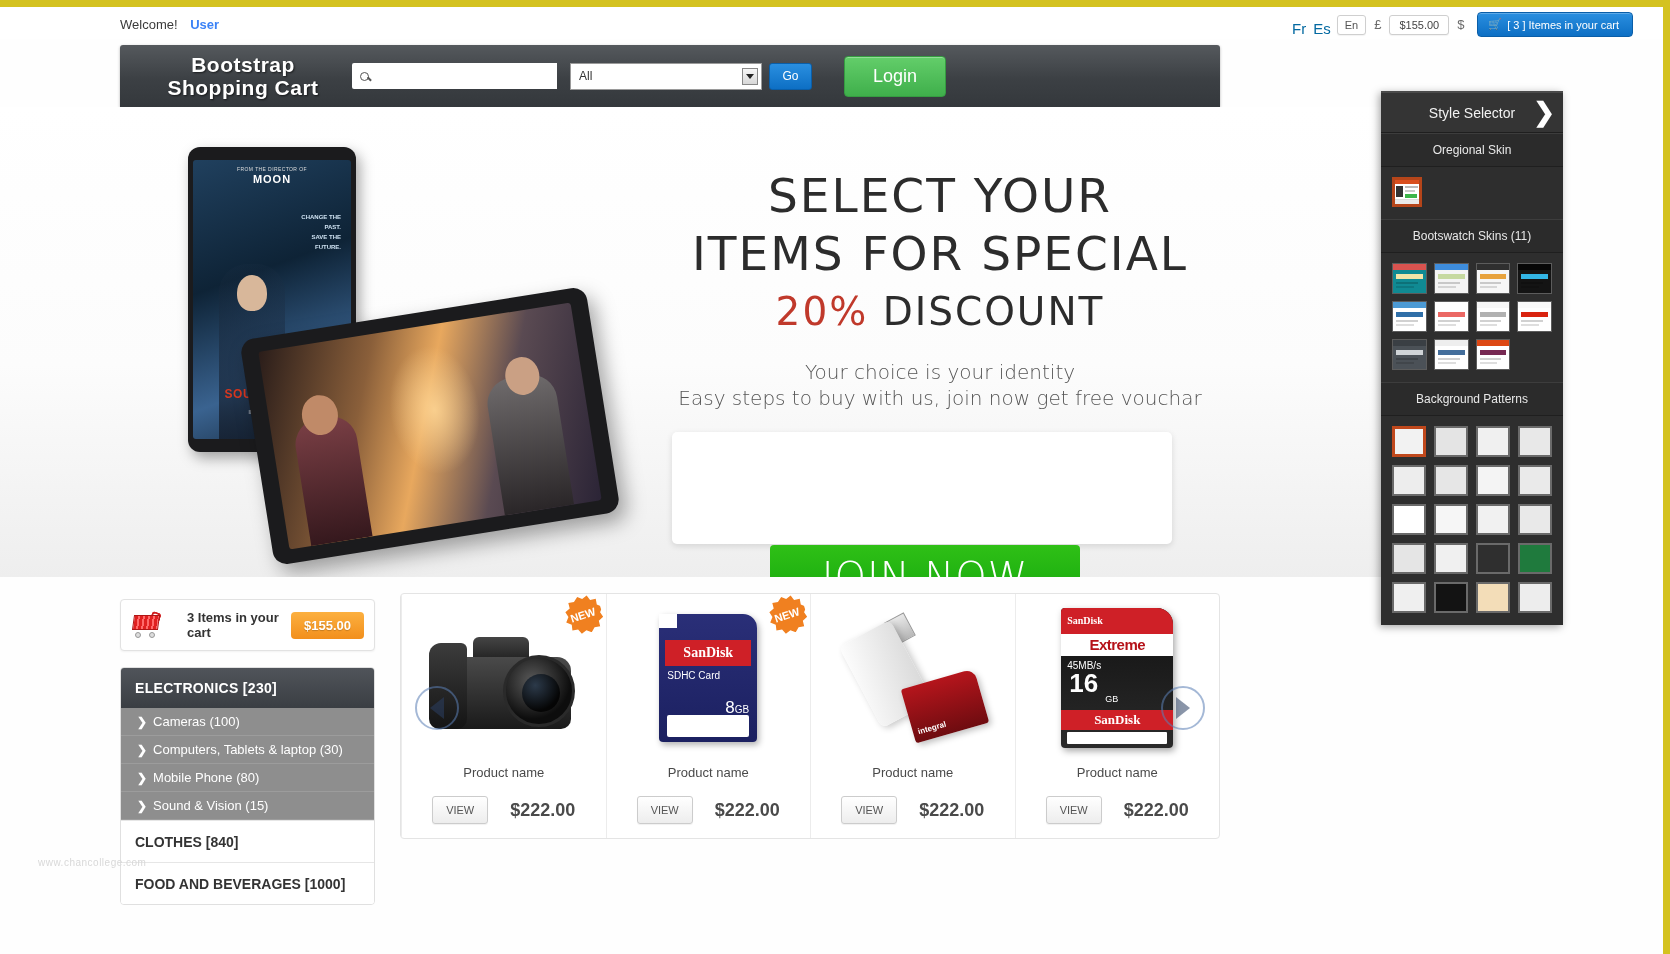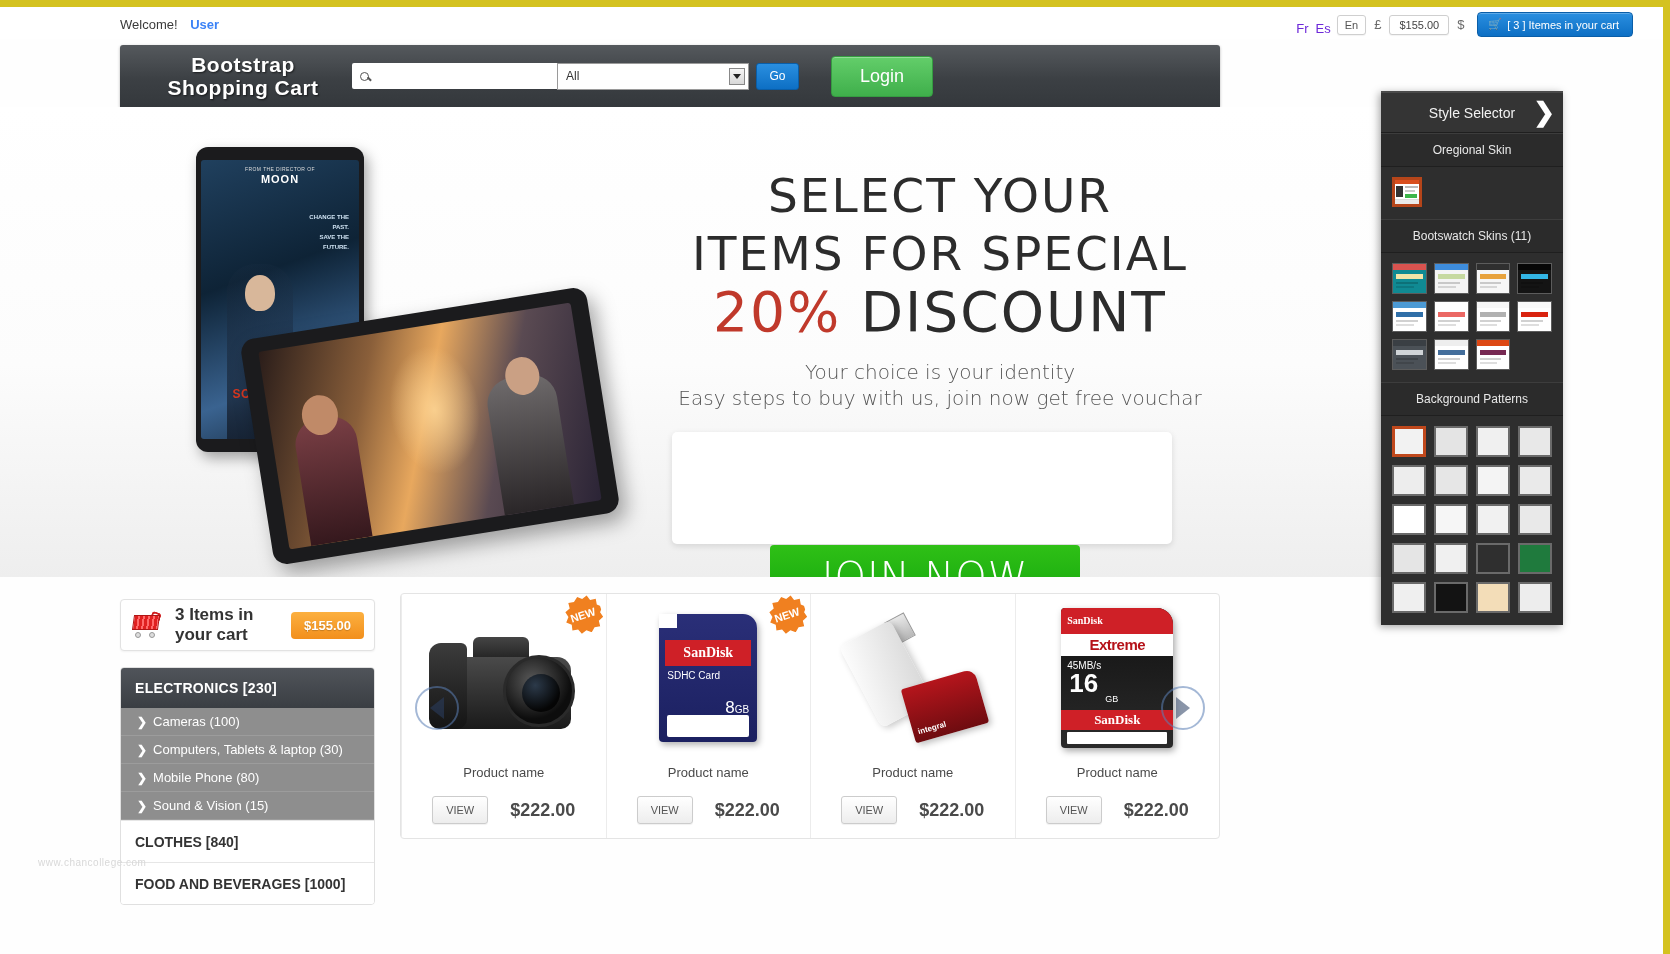--- a/index.html
+++ b/index.html
@@ -26,21 +26,21 @@
     position: absolute; left: 120px; top: 10px;
     font-size: 13px; color: #3a3a3a;
   }
   .welcome b { font-weight: bold; color: #3b82f6; margin-left: 9px; }
 
   .top-right {
     position: absolute; right: 30px; top: 5px;
     display: flex; align-items: center; gap: 5px;
     font-size: 12px; color: #555;
   }
-  .lang-link { color: #6d28d9; font-size: 13px; padding: 0 1px; cursor: pointer; margin-top: 8px;}
+  .lang-link { color: #0369a1; font-size: 15px; padding: 0 1px; cursor: pointer; margin-top: 8px;}
   .lang-box {
     border: 1px solid #cfcfcf; background: #fff; border-radius: 3px;
     padding: 3px 7px; font-size: 11px; color: #555;
     box-shadow: 0 1px 1px rgba(0,0,0,.05);
   }
   .cur-sym { color: #6a6a6a; font-size: 13px; padding: 0 3px; }
   .cur-box {
     border: 1px solid #cfcfcf; background: #fff; border-radius: 3px;
     padding: 3px 9px; font-size: 11px; color: #444;
     box-shadow: 0 1px 1px rgba(0,0,0,.05);
@@ -90,21 +90,21 @@
     background: #555; transform: rotate(45deg);
     right: -4px; bottom: 0px;
   }
   .search-input {
     border: none; outline: none; flex: 1; height: 100%;
     font-size: 12px; font-family: "Liberation Sans", sans-serif;
     padding-left: 6px; color: #333;
   }
   .cat-select {
     width: 192px; height: 27px; background: #fff;
-    border: 1px solid #9a9a9a; margin-left: 0;
+    border: 1px solid #9a9a9a; margin-left: 13px;
     display: flex; align-items: center; justify-content: space-between;
     font-size: 12px; color: #333; padding-left: 8px;
   }
   .cat-arrow {
     width: 16px; height: 17px; margin-right: 3px;
     background: linear-gradient(#f6f6f6,#d8d8d8);
     border: 1px solid #888;
     display: flex; align-items: center; justify-content: center;
   }
   .cat-arrow i {
@@ -136,21 +136,21 @@
   }
 
   
   .hero {
     position: absolute; left: 0; top: 100px; width: 1484px; height: 470px;
     background: linear-gradient(#ffffff 0%, #fcfcfc 55%, #eeeeee 100%);
     overflow: hidden;
   }
   .tablet-art { position: absolute; left: 180px; top: 40px; width: 430px; height: 400px; }
   .tab-back {
-    position: absolute; left: 16px; top: 0px; width: 168px; height: 305px;
+    position: absolute; left: 8px; top: 0px; width: 168px; height: 305px;
     background: #1b1b1d; border-radius: 12px;
     box-shadow: 4px 6px 14px rgba(0,0,0,.35);
     padding: 13px 5px;
     text-decoration: underline;
   }
   .tab-back-scr {
     width: 100%; height: 100%; border-radius: 3px; overflow: hidden;
     background: linear-gradient(160deg,#20405e,#0e2336 40%,#3a6390 75%,#16293d);
     position: relative;
   }
@@ -192,21 +192,21 @@
   .hero-copy {
     position: absolute; left: 660px; top: 60px; width: 560px; text-align: center;
   }
   .hl1, .hl2, .hl3 {
     font-family: "DejaVu Sans", sans-serif;
     font-weight: 400; color: #2c2c2c;
     letter-spacing: 2px; line-height: 58px;
   }
   .hl1 { font-size: 47px; }
   .hl2 { font-size: 47px; }
-  .hl3 { font-size: 55px; }
+  .hl3 { font-size: 39px; }
   .hl3 .pct { color: #c0392b; }
   .hero-sub {
     margin-top: 18px; color: #555; font-size: 20px; line-height: 26px;
     font-family: "DejaVu Sans", sans-serif; font-weight: 300;
   }
   .join-plate {
     position: absolute; left: 672px; top: 325px; width: 500px; height: 112px;
     background: #fff; border-radius: 5px;
     box-shadow: 0 2px 6px rgba(0,0,0,.12);
   }
@@ -303,21 +303,21 @@
     position: absolute; left: 20px; top: 0px; width: 10px; height: 8px;
     border: 2px solid #d02020; border-bottom: none; border-radius: 4px 4px 0 0;
     transform: rotate(18deg);
   }
   .cart-img .w1, .cart-img .w2 {
     position: absolute; bottom: 0; width: 6px; height: 6px;
     border-radius: 50%; background: #ddd; border: 1px solid #999;
   }
   .cart-img .w1 { left: 4px; }
   .cart-img .w2 { left: 18px; }
-  .cart-txt { font-size: 17px; font-weight: bold; color: #333; margin-left: 12px; flex: 1; }
+  .cart-txt { font-size: 13px; font-weight: bold; color: #333; margin-left: 24px; flex: 1; }
   .cart-price {
     background: linear-gradient(#fcb040,#f28f1c);
     border-radius: 4px; color: #fff; font-size: 13px; font-weight: bold;
     padding: 6px 13px; text-shadow: 0 1px 1px rgba(0,0,0,.2);
   }
 
   .cats {
     position: absolute; left: 120px; top: 82px; width: 255px;
     background: #fff; border: 1px solid #e0e0e0; border-radius: 4px;
     overflow: hidden;

